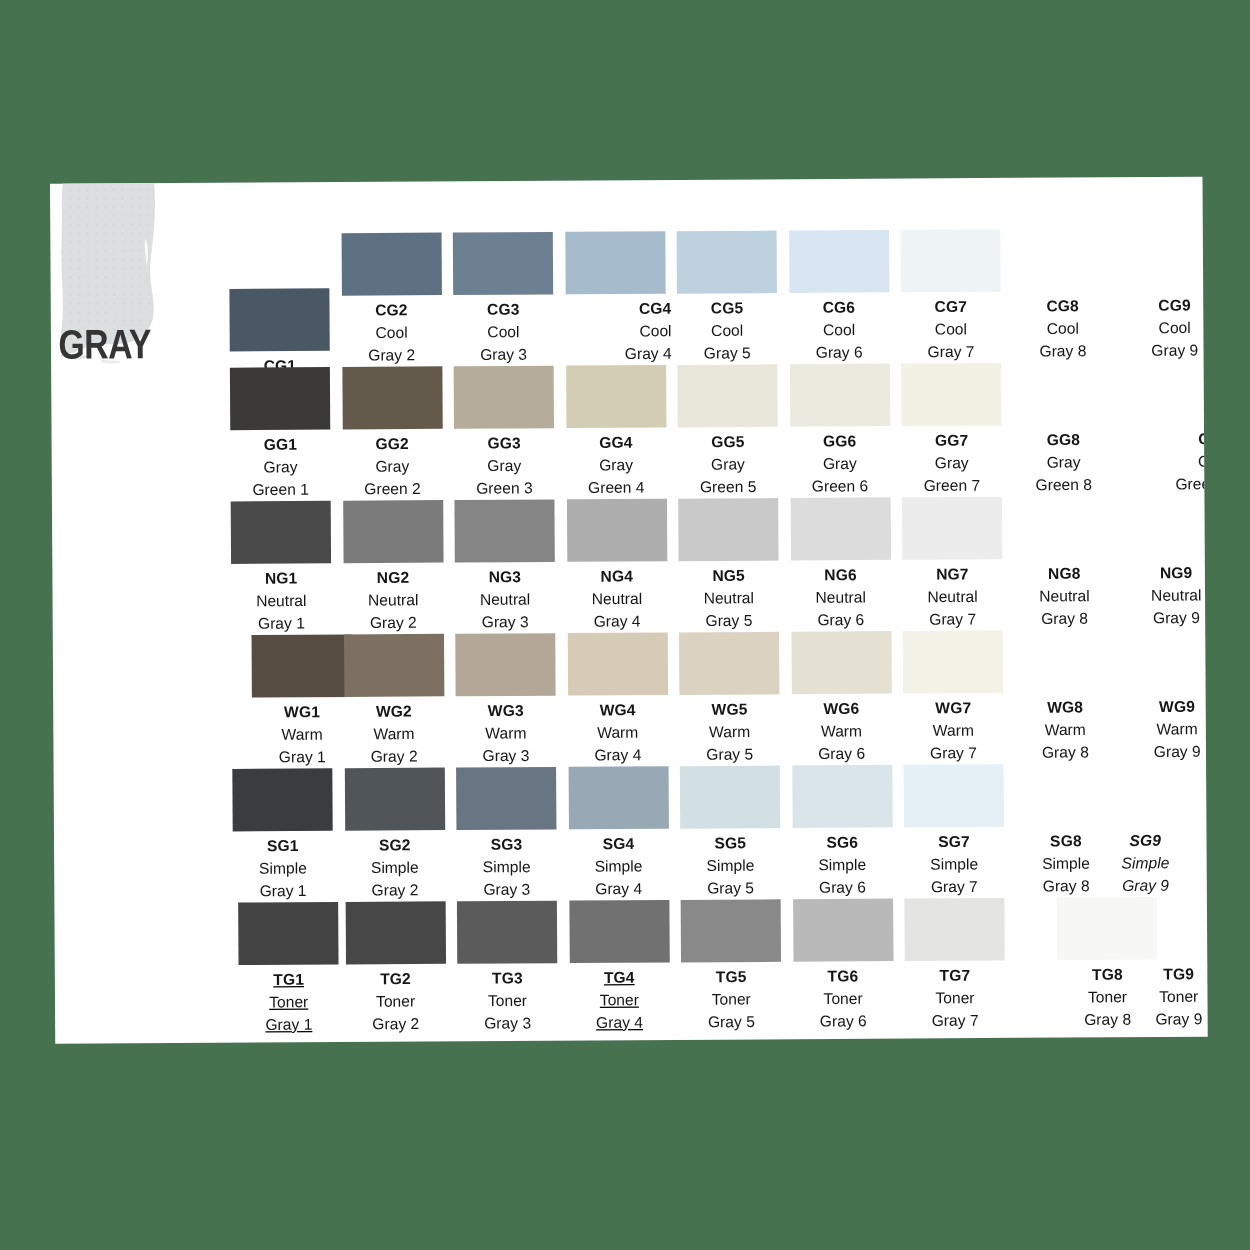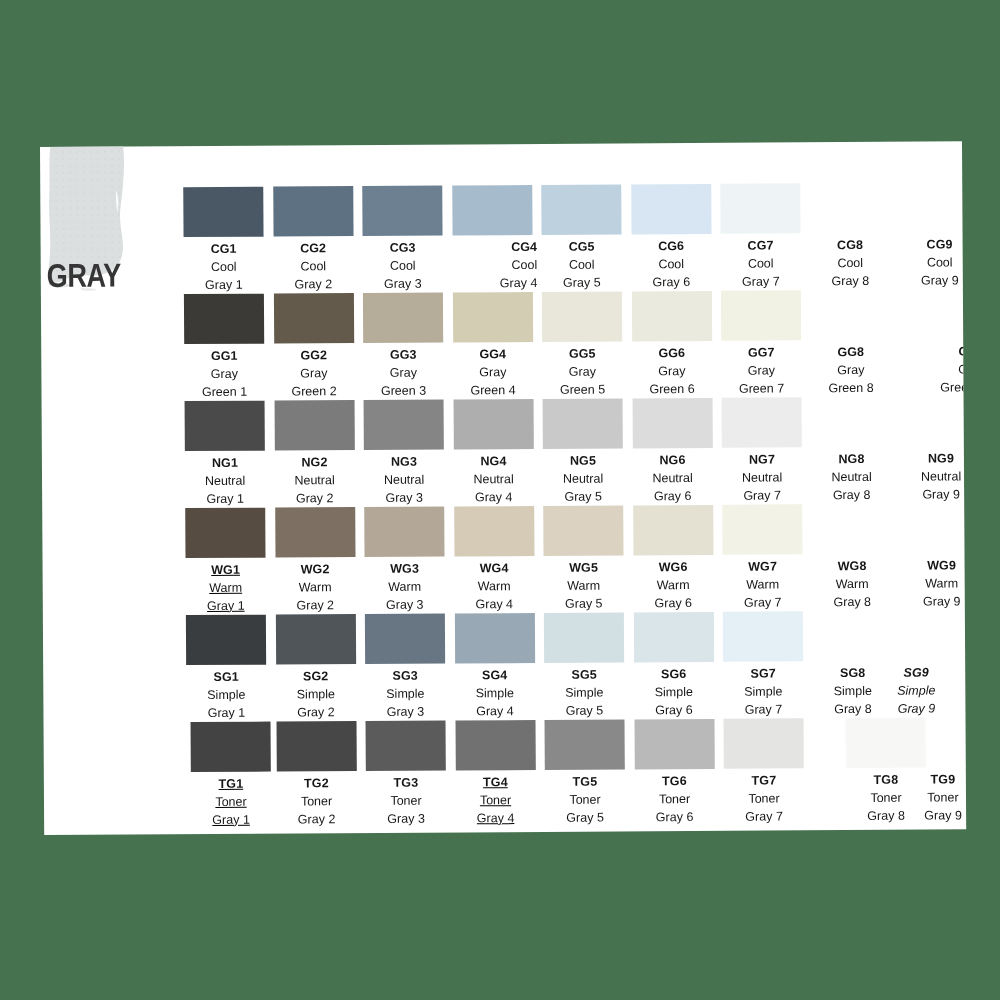--- a/index.html
+++ b/index.html
@@ -127,21 +127,21 @@
         <path d="M76 48 C79 56 78 64 77 70 C76 62 75 55 76 48 Z" fill="#ffffff" opacity="0.85"></path>
         <path d="M8 138 C16 142 24 140 32 142 C24 146 14 145 8 142 Z" fill="#dcdfe0" opacity="0.8"></path>
         <path d="M40 145 C46 146 52 145 56 147 C50 149 44 148 40 147 Z" fill="#dcdfe0" opacity="0.6"></path>
       </svg>
     </div>
 
     <div id="category-label" style="color: rgb(53, 53, 53);">GRAY</div>
 
     <div id="grid">
         <div class="swatch-row">
-          <div class="swatch-cell" style="left: 0px;">
+          <div class="swatch-cell" style="left: 0px; margin-top: 44px;">
             <div class="chip" style="background: rgb(74, 88, 102);"></div>
             <div class="chip-code">CG1</div>
             <div class="chip-name">Cool
 Gray 1</div>
           </div>
           <div class="swatch-cell" style="left: 89.5px;">
             <div class="chip" style="background: rgb(94, 113, 130);"></div>
             <div class="chip-code">CG2</div>
             <div class="chip-name">Cool
 Gray 2</div>
@@ -295,21 +295,21 @@
 Gray 8</div>
           </div>
           <div class="swatch-cell" style="left: 716px;">
             <div class="chip blank"></div>
             <div class="chip-code">NG9</div>
             <div class="chip-name">Neutral
 Gray 9</div>
           </div>
         </div>
         <div class="swatch-row">
-          <div class="swatch-cell" style="left: 0px; text-decoration: underline;">
+          <div class="swatch-cell" style="left: 16px;">
             <div class="chip" style="background: rgb(87, 76, 65);"></div>
             <div class="chip-code">WG1</div>
             <div class="chip-name">Warm
 Gray 1</div>
           </div>
           <div class="swatch-cell" style="left: 89.5px;">
             <div class="chip" style="background: rgb(125, 111, 98);"></div>
             <div class="chip-code">WG2</div>
             <div class="chip-name">Warm
 Gray 2</div>

